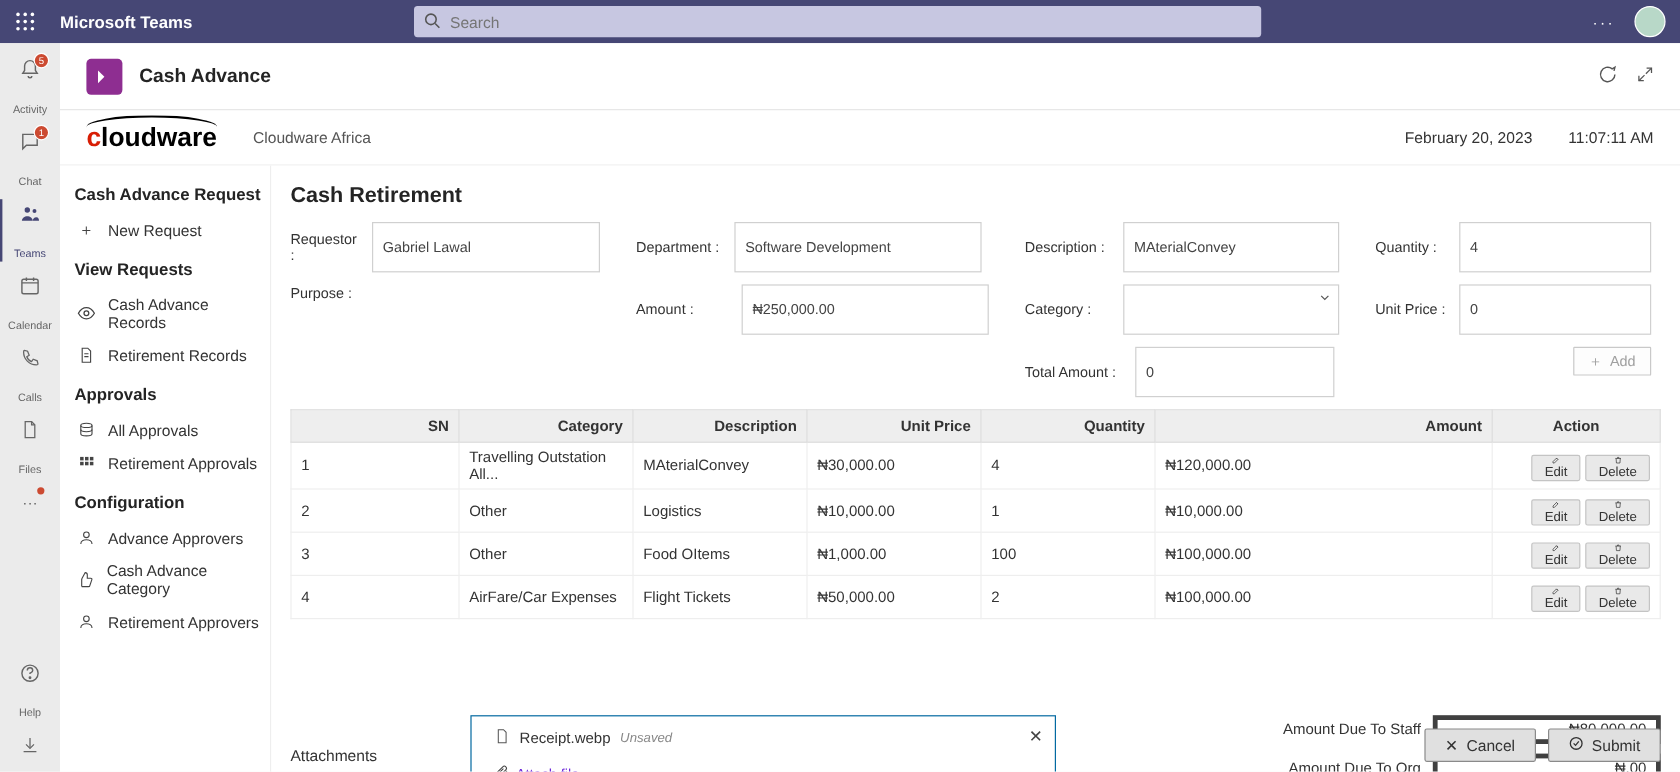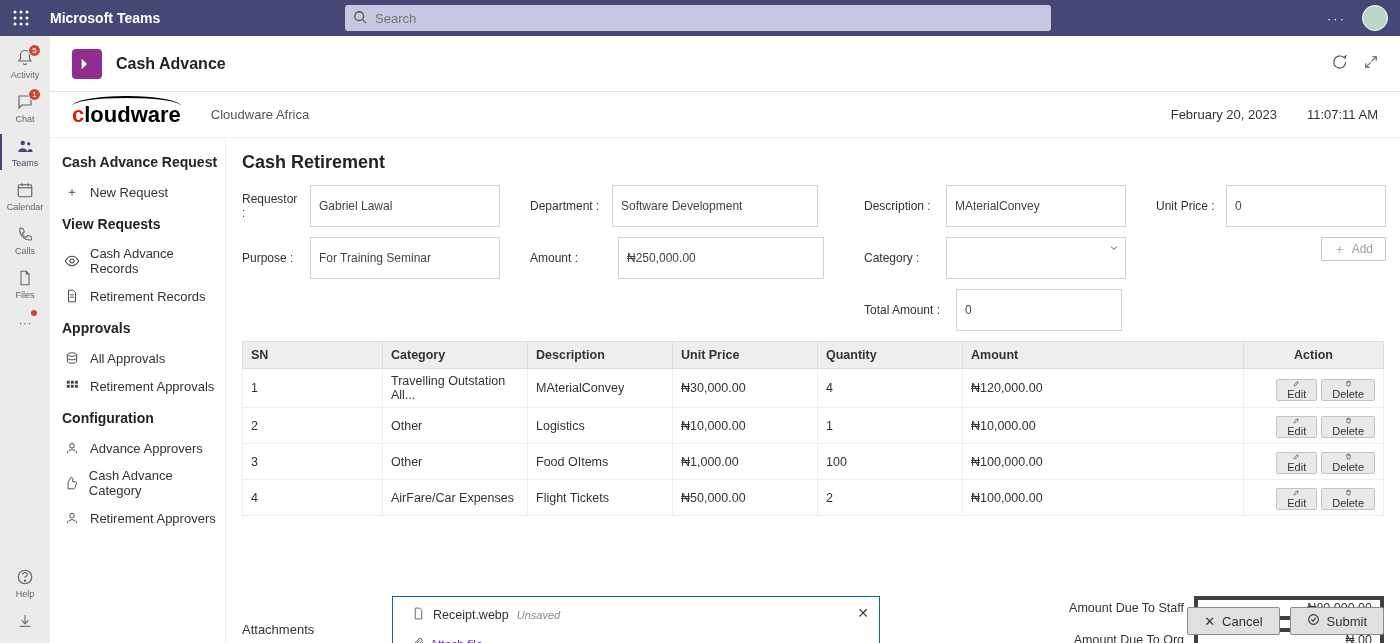--- a/index.html
+++ b/index.html
@@ -16,21 +16,21 @@
 .top-right { margin-left: auto; display: flex; align-items: center; gap: 16px; }
 .ellipsis { color: #fff; letter-spacing: 2px; cursor: pointer; }
 .avatar { width: 26px; height: 26px; border-radius: 50%; background: #b8d8c8; border: 1px solid #fff; }
 
 
 .rail { position: absolute; left: 0; top: 36px; width: 50px; height: 607px; background: #ebebeb; display: flex; flex-direction: column; align-items: center; padding-top: 6px; color: #666; }
 .rail-item { width: 50px; display: flex; flex-direction: column; align-items: center; padding: 6px 0; cursor: pointer; position: relative; }
 .rail-item.active { color: #464775; }
 .rail-item.active::before { content: ""; position: absolute; left: 0; top: 4px; bottom: 4px; width: 2px; background: #464775; }
 .rail-icon { width: 20px; height: 20px; display: flex; align-items: center; justify-content: center; }
-.rail-label { font-size: 9px; margin-top: 2px; }
+.rail-label { font-size: 9px; margin-top: 18px; }
 .rail-badge { position: absolute; top: 2px; right: 9px; background: #cc4a31; color: #fff; border-radius: 8px; font-size: 8px; min-width: 13px; height: 13px; display: flex; align-items: center; justify-content: center; padding: 0 3px; border:1px solid #fff; }
 .rail-dot { position:absolute; top:4px; right:13px; width:6px; height:6px; border-radius:50%; background:#cc4a31;}
 .rail-bottom { margin-top: auto; display:flex; flex-direction:column; align-items:center; padding-bottom:6px;}
 
 
 .app-header { position: absolute; left: 50px; top: 36px; right: 0; height: 56px; background: #fff; display: flex; align-items: center; padding: 0 22px; border-bottom: 1px solid #e1e1e1; }
 .app-logo { width: 30px; height: 30px; background: #8e2e91; border-radius: 4px; display: flex; align-items: center; justify-content: center; margin-right: 14px; }
 .app-logo svg { fill: #fff; }
 .app-title { font-size: 16px; font-weight: 600; color: #242424; }
 .app-header-right { margin-left: auto; display:flex; gap:16px; align-items:center; color:#555; }
@@ -61,25 +61,25 @@
 .flabel.w72 { width: 76px; }
 .flabel.w54 { width: 54px; }
 .finput { height: 42px; border: 1px solid #d0d0d0; padding: 0 8px; font-size: 12px; color:#444; background:#fff; }
 .finput.w190 { width: 190px; }
 .finput.w202 { width: 206px; }
 .finput.w180 { width: 180px; }
 .select { position:relative; }
 .select .chev { position:absolute; right:6px; top:5px; color:#555; }
 
 .add-btn { height:24px; border:1px solid #c9c9c9; background:#fdfdfd; color:#a0a0a0; padding:0 12px; display:flex; align-items:center; gap:6px; font-size:12px; cursor:pointer; border-radius:1px;}
-.form-right { margin-left: 10px; }
+.form-right { }
 
 
 .grid { border:1px solid #e0e0e0; width: 100%; border-collapse: collapse; font-size: 12.5px; }
-.grid th { background: #eeeeee; text-align:left; padding:6px 8px; border:1px solid #ddd; font-weight:600; color:#333; }
+.grid th { background: #eeeeee; text-align:right; padding:6px 8px; border:1px solid #ddd; font-weight:600; color:#333; }
 .grid td { padding:5px 8px; border:1px solid #eee; color:#333; }
 .grid td.action { text-align:right; white-space:nowrap; }
 .sm-btn { display:inline-flex; align-items:center; gap:1px; height:22px; border:1px solid #c4c4c4; background:#e9e9e9; padding:0 10px; font-size:11px; cursor:pointer; border-radius:2px; margin-left:4px; color:#333;flex-direction:column; }
 .sm-btn svg { width:11px; height:11px; }
 
 
 .bottom-area { display:flex; margin-top:80px; gap:20px; }
 .attach-label { width:130px; font-size:13px; color:#333; padding-top:26px; }
 .attach-box { width:488px; height:72px; border:1px solid #0369a1; padding:10px 19px; position:relative; background:#fff; }
 .attach-file { display:flex; align-items:center; gap:8px; font-size:12.5px; color:#333; }
@@ -334,21 +334,20 @@
 
   <div class="form-area">
 
     <div class="form-col">
       <div class="form-row">
         <span class="flabel">Requestor :</span>
         <input class="finput w190" value="Gabriel Lawal" style="">
       </div>
       <div class="form-row">
         <span class="flabel">Purpose :</span>
-        <input class="finput w190" value="For Training Seminar" style="">
       </div>
     </div>
 
     <div class="form-col">
       <div class="form-row">
         <span class="flabel w72">Department :</span>
         <input class="finput w202" value="Software Development" style="">
       </div>
       <div class="form-row">
         <span class="flabel w72" style="width:60px">Amount :</span>
@@ -371,20 +370,24 @@
               </svg></span>
         </div>
       </div>
       <div class="form-row">
         <span class="flabel w72" style="width:86px">Total Amount :</span>
         <input class="finput" style="width: 166px;" value="0">
       </div>
     </div>
 
     <div class="form-col">
+      <div class="form-row">
+        <span class="flabel w54" style="width:64px">Quantity :</span>
+        <input class="finput" style="width: 160px;" value="4">
+      </div>
       <div class="form-row">
         <span class="flabel w54" style="width:64px">Unit Price :</span>
         <input class="finput" style="width: 160px;" value="0">
       </div>
       <div class="form-row" style="justify-content:flex-end; margin-left:auto;">
         <button class="add-btn">
           <span>＋</span>
           <span>Add</span>
         </button>
       </div>

